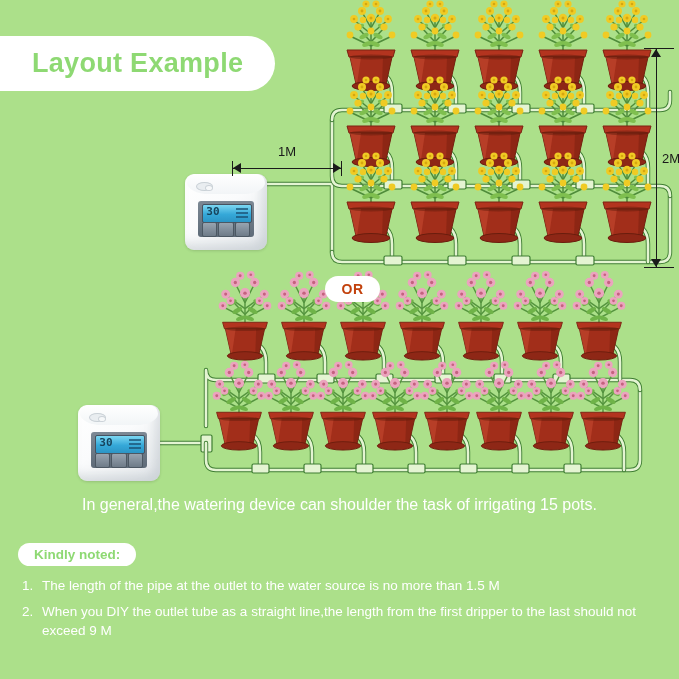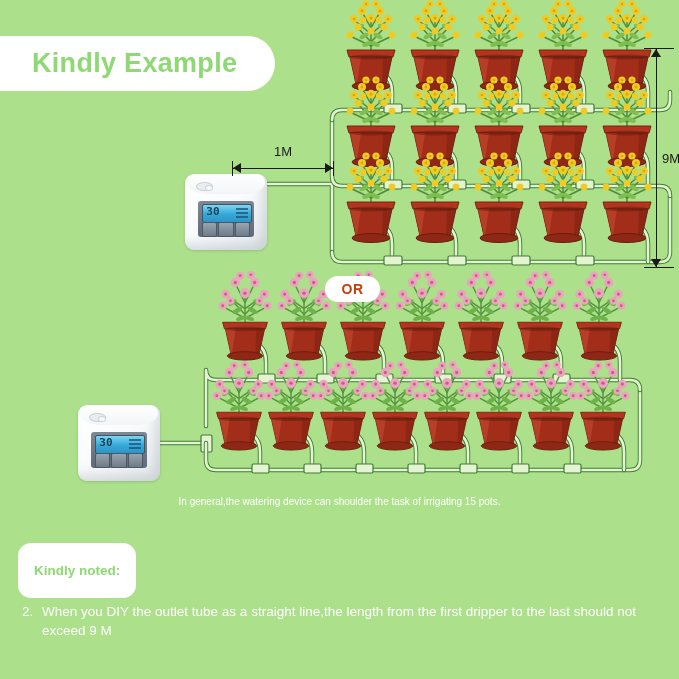--- a/index.html
+++ b/index.html
@@ -37,41 +37,41 @@
     background:#FFFFFF;border-radius:14px;
     display:flex;align-items:center;justify-content:center;
   }
   .or-pill .t{color:#c2410c;font-size:14px;font-weight:bold;letter-spacing:.5px;}
 
   
   .caption{
     position:absolute;left:0;top:496px;width:679px;
     text-align:center;
     color:#FFFFFF;
-    font-size:10px;
+    font-size:16px;
     white-space:nowrap;
   }
 
   
   .noted-pill{
     position:absolute;left:18px;top:543px;
-    height:23px;padding:16px 16px;
+    height:23px;padding:0 16px;
     background:#FFFFFF;border-radius:13px;
     display:flex;align-items:center;
   }
   .noted-pill .t{color:#8ED973;font-size:13.5px;font-weight:bold;white-space:nowrap;}
 
   
   .notes{position:absolute;left:22px;top:576px;width:640px;color:#FFFFFF;}
   .note-row{display:flex;align-items:flex-start;margin-bottom:7px;}
   .note-num{width:20px;flex:0 0 20px;font-size:13.5px;line-height:19px;}
   .note-txt{font-size:13.5px;line-height:19px;}
 
   
-  .dim-h{position:absolute;}
+  .dim-h{position:absolute;padding-left:8px;}
   .dim-h .line{position:absolute;left:0;top:8px;height:1.4px;background:#1a1a1a;width:100%;}
   .dim-h .cap-l,.dim-h .cap-r{position:absolute;top:1px;width:1.4px;height:15px;background:#1a1a1a;}
   .dim-h .cap-l{left:0;} .dim-h .cap-r{right:0;}
   .dim-h .arr-l,.dim-h .arr-r{
     position:absolute;top:3.2px;width:0;height:0;
     border-top:5px solid transparent;border-bottom:5px solid transparent;
   }
   .dim-h .arr-l{left:1px;border-right:8px solid #1a1a1a;}
   .dim-h .arr-r{right:1px;border-left:8px solid #1a1a1a;}
   .dim-h .lbl{position:absolute;left:0;top:-16px;width:100%;text-align:center;font-size:13px;color:#1a1a1a;}
@@ -545,40 +545,41 @@
     <div class="arr-r"></div>
     <div class="lbl">1M</div>
   </div>
 
   <div class="dim-v" style="left:648px;top:48px;width:30px;height:220px;">
     <div class="cap-t"></div>
     <div class="cap-b"></div>
     <div class="line"></div>
     <div class="arr-t"></div>
     <div class="arr-b"></div>
-    <div class="lbl">9M</div>
+    <div class="lbl">2M</div>
   </div>
 
   <div class="title-pill">
-    <span class="t">Kindly Example</span>
+    <span class="t">Layout Example</span>
   </div>
 
   <div class="or-pill">
     <span class="t">OR</span>
   </div>
 
   <div class="caption">In general,the watering device can shoulder the task of irrigating 15 pots.</div>
 
   <div class="noted-pill">
     <span class="t">Kindly noted:</span>
   </div>
 
   <div class="notes">
     <div class="note-row">
       <div class="note-num">1.</div>
+      <div class="note-txt">The length of the pipe at the outlet to the water source is no more than 1.5 M</div>
     </div>
     <div class="note-row">
       <div class="note-num">2.</div>
       <div class="note-txt">When you DIY the outlet tube as a straight line,the length from the first dripper to the last should not exceed 9 M</div>
     </div>
   </div>
 
 </div>
 
 </body></html>

